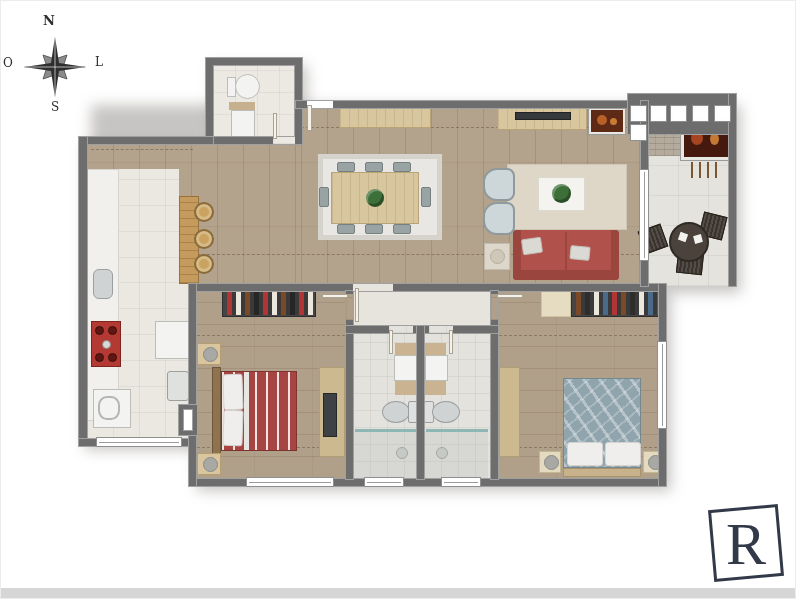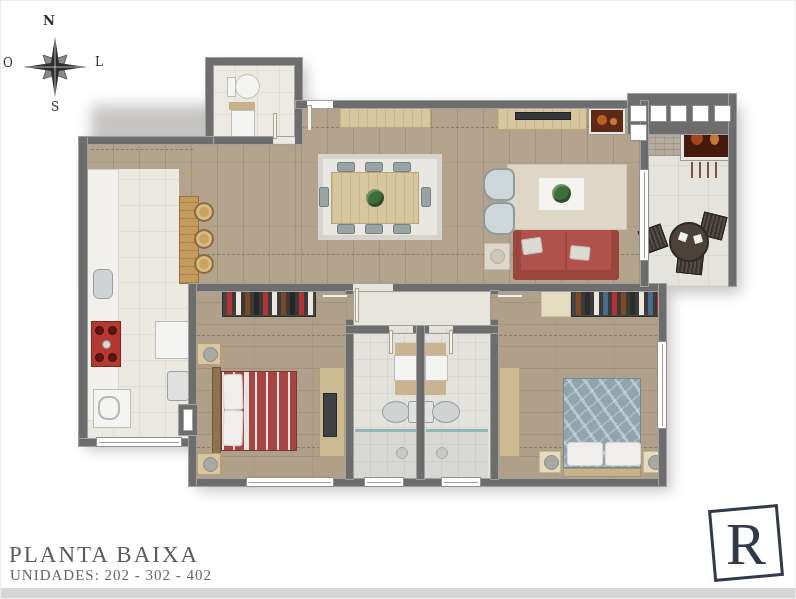--- a/index.html
+++ b/index.html
@@ -298,22 +298,20 @@
   <div class="win win-v" style="left:638px;top:168px;width:10px;height:92px;"></div>
   <div class="winsq" style="left:630px;top:105px;width:15px;height:15px;"></div>
   <div class="winsq" style="left:650px;top:105px;width:15px;height:15px;"></div>
   <div class="winsq" style="left:670px;top:105px;width:15px;height:15px;"></div>
   <div class="winsq" style="left:692px;top:105px;width:15px;height:15px;"></div>
   <div class="winsq" style="left:714px;top:105px;width:15px;height:15px;"></div>
   <div class="winsq" style="left:630px;top:124px;width:15px;height:15px;"></div>
 
   <div class="wallbox" style="left:178px;top:404px;width:18px;height:30px;border-width:4px;background:#ffffff;"></div>
 
-  <div class="title" style="left:8px;top:541px;">PLANTA BAIXA</div>
-  <div class="subtitle" style="left:9px;top:566px;">UNIDADES: 202 - 302 - 402</div>
   <div class="bottombar" style="left:0;top:587px;width:796px;height:12px;"></div>
 
   <div class="abs" style="left:704px;top:500px;width:84px;height:86px;">
     <div class="logo-frame" style="left:6px;top:6px;width:70px;height:72px;">
       <span class="logo-r">R</span>
     </div>
   </div>
 
 </div>
 

